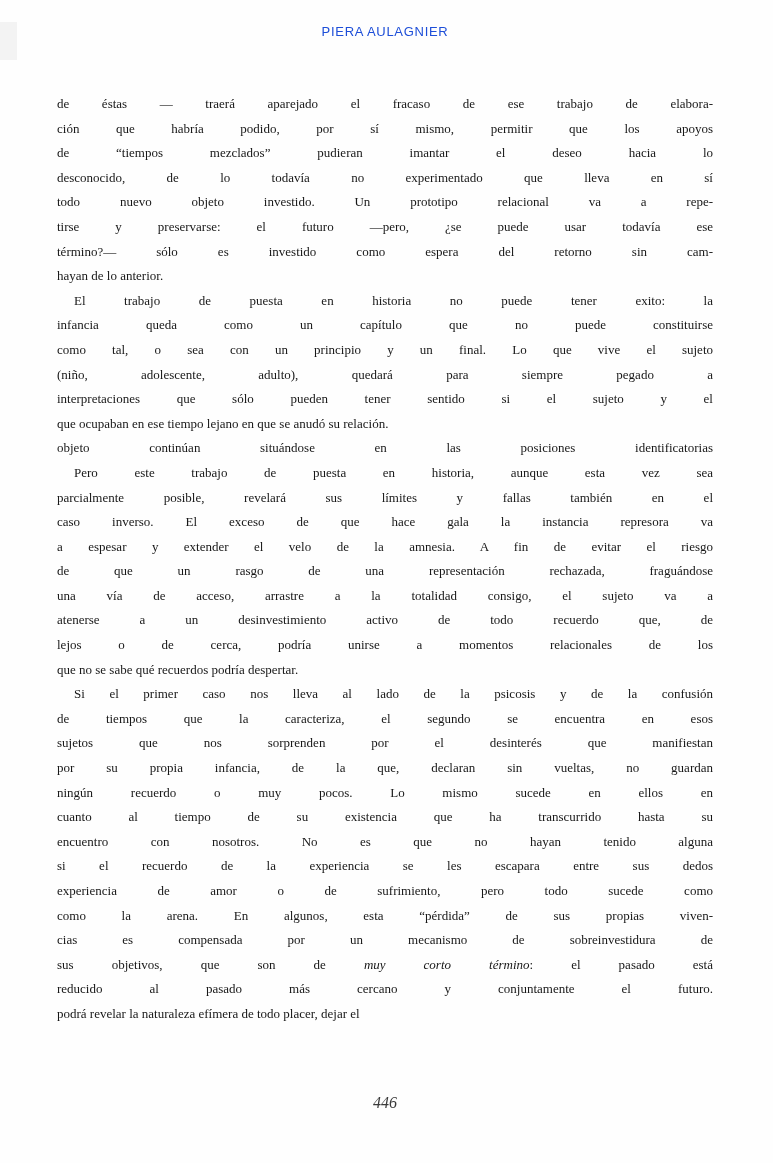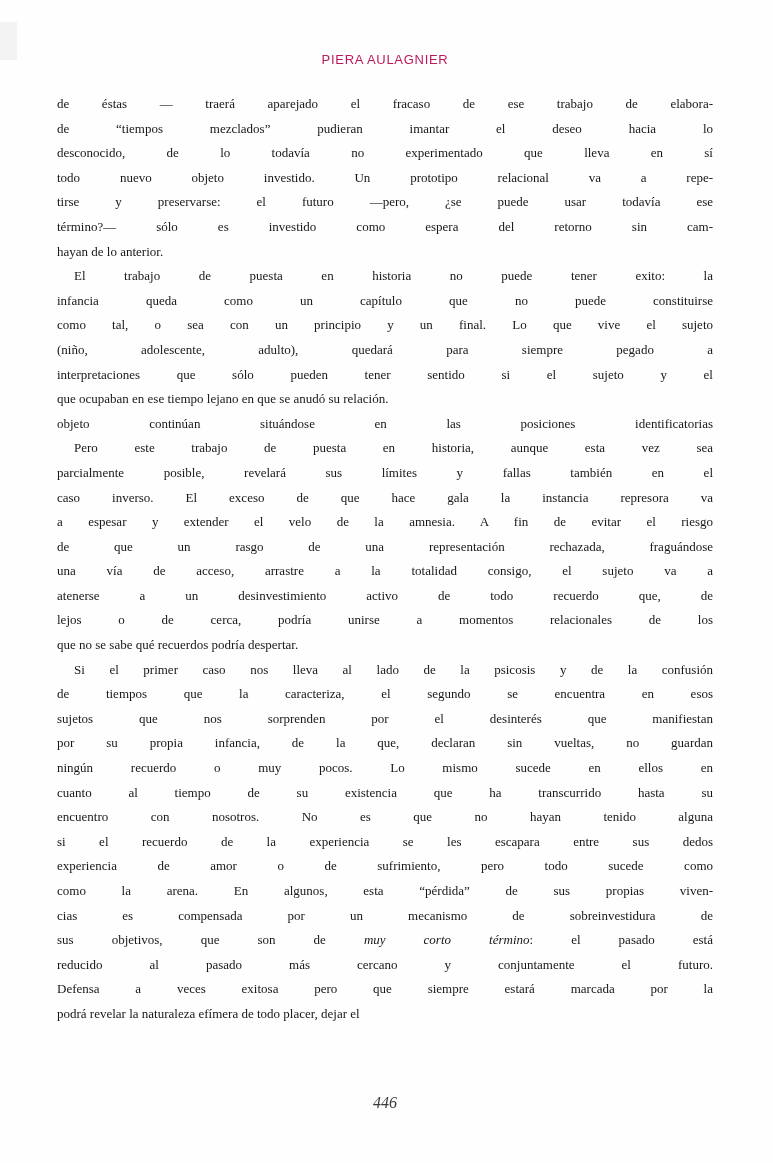--- a/index.html
+++ b/index.html
@@ -18,28 +18,28 @@
   .scan-artifact {
     position: absolute;
     left: 0;
     top: 22px;
     width: 17px;
     height: 38px;
     background: #f3f3f3;
   }
   .running-header {
     position: absolute;
-    top: 52px;
+    top: 24px;
     left: 57px;
     width: 656px;
     text-align: center;
     font-family: "Liberation Sans", sans-serif;
     font-size: 13px;
     letter-spacing: 0.7px;
-    color: #be185d;
+    color: #1d4ed8;
   }
   .text-block {
     position: absolute;
     top: 92px;
     left: 57px;
     width: 656px;
     color: #171717;
     font-size: 13px;
   }
   .line {
@@ -66,20 +66,21 @@
 </head>
 <body>
 
 <div class="page">
   <div class="scan-artifact"></div>
 
   <div class="running-header">PIERA AULAGNIER</div>
 
   <div class="text-block">
     <div class="line">de éstas — traerá aparejado el fracaso de ese trabajo de elabora-</div>
+    <div class="line">ción que habría podido, por sí mismo, permitir que los apoyos</div>
     <div class="line">de “tiempos mezclados” pudieran imantar el deseo hacia lo</div>
     <div class="line">desconocido, de lo todavía no experimentado que lleva en sí</div>
     <div class="line">todo nuevo objeto investido. Un prototipo relacional va a repe-</div>
     <div class="line">tirse y preservarse: el futuro —pero, ¿se puede usar todavía ese</div>
     <div class="line">término?— sólo es investido como espera del retorno sin cam-</div>
     <div class="line last">hayan de lo anterior.</div>
 
     <div class="line indent">El trabajo de puesta en historia no puede tener exito: la</div>
     <div class="line">infancia queda como un capítulo que no puede constituirse</div>
     <div class="line">como tal, o sea con un principio y un final. Lo que vive el sujeto</div>
@@ -104,18 +105,17 @@
     <div class="line">por su propia infancia, de la que, declaran sin vueltas, no guardan</div>
     <div class="line">ningún recuerdo o muy pocos. Lo mismo sucede en ellos en</div>
     <div class="line">cuanto al tiempo de su existencia que ha transcurrido hasta su</div>
     <div class="line">encuentro con nosotros. No es que no hayan tenido alguna</div>
     <div class="line">si el recuerdo de la experiencia se les escapara entre sus dedos</div>
     <div class="line">experiencia de amor o de sufrimiento, pero todo sucede como</div>
     <div class="line">como la arena. En algunos, esta “pérdida” de sus propias viven-</div>
     <div class="line">cias es compensada por un mecanismo de sobreinvestidura de</div>
     <div class="line"><span>sus objetivos, que son de </span><em>muy corto término</em><span>: el pasado está</span></div>
     <div class="line">reducido al pasado más cercano y conjuntamente el futuro.</div>
-    <div class="line">Defensa a veces exitosa pero que siempre estará marcada por la</div>
     <div class="line last">podrá revelar la naturaleza efímera de todo placer, dejar el</div>
   </div>
 
   <div class="page-number">446</div>
 </div>
 
 </body></html>

